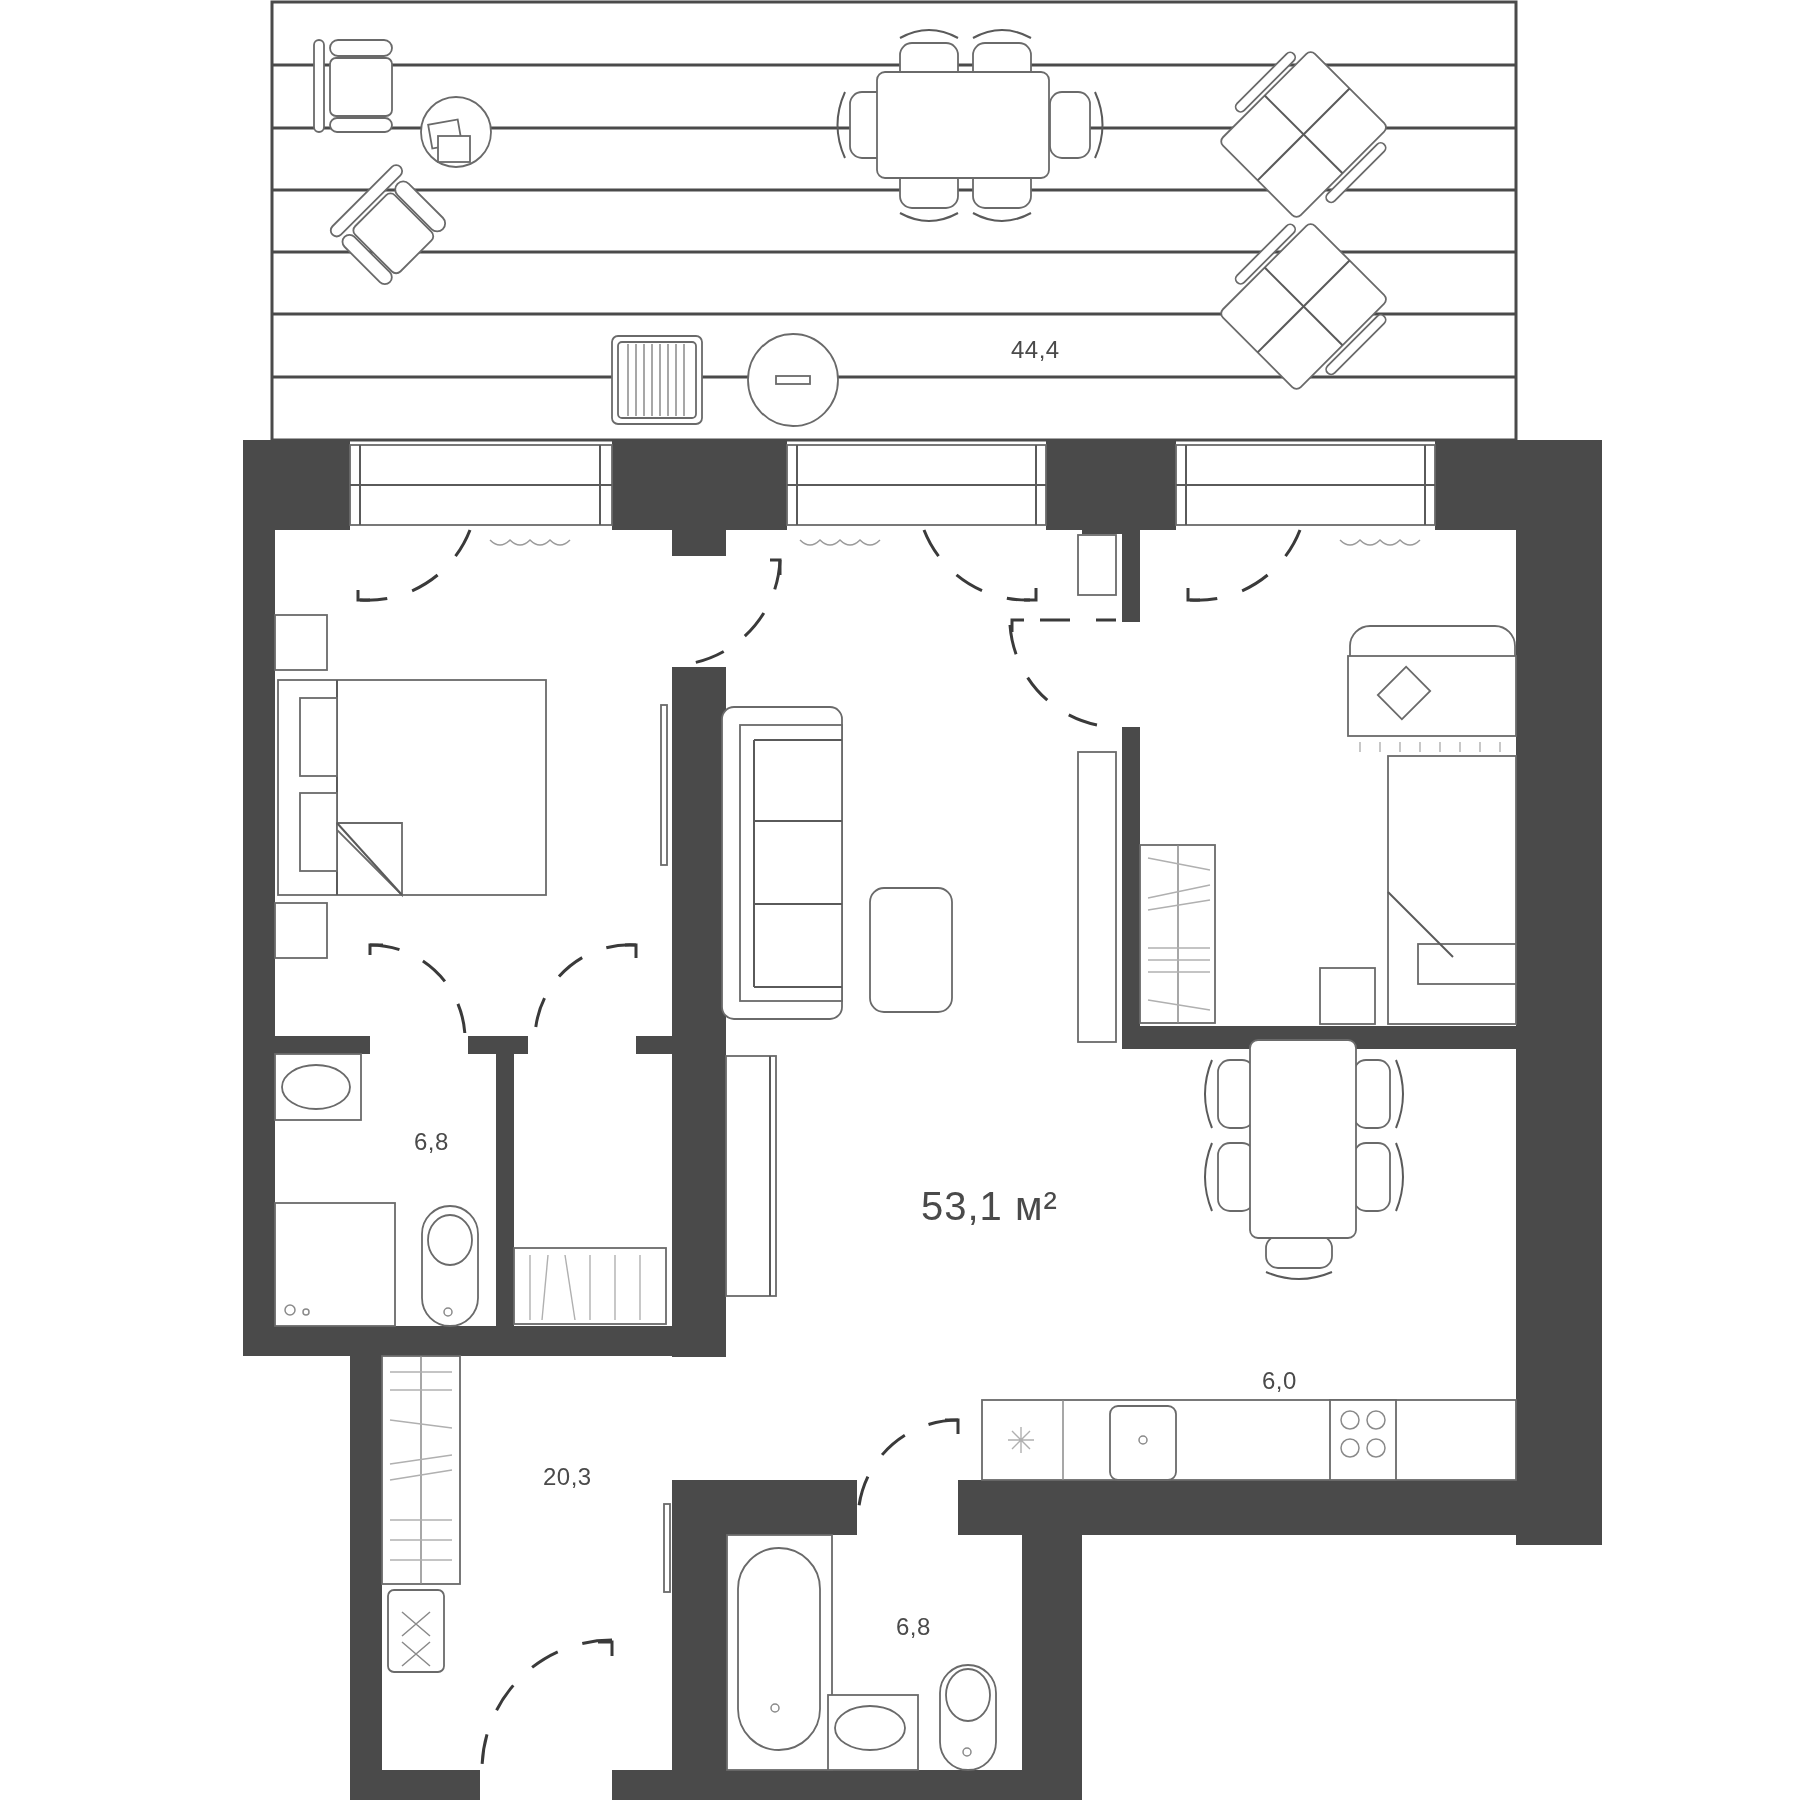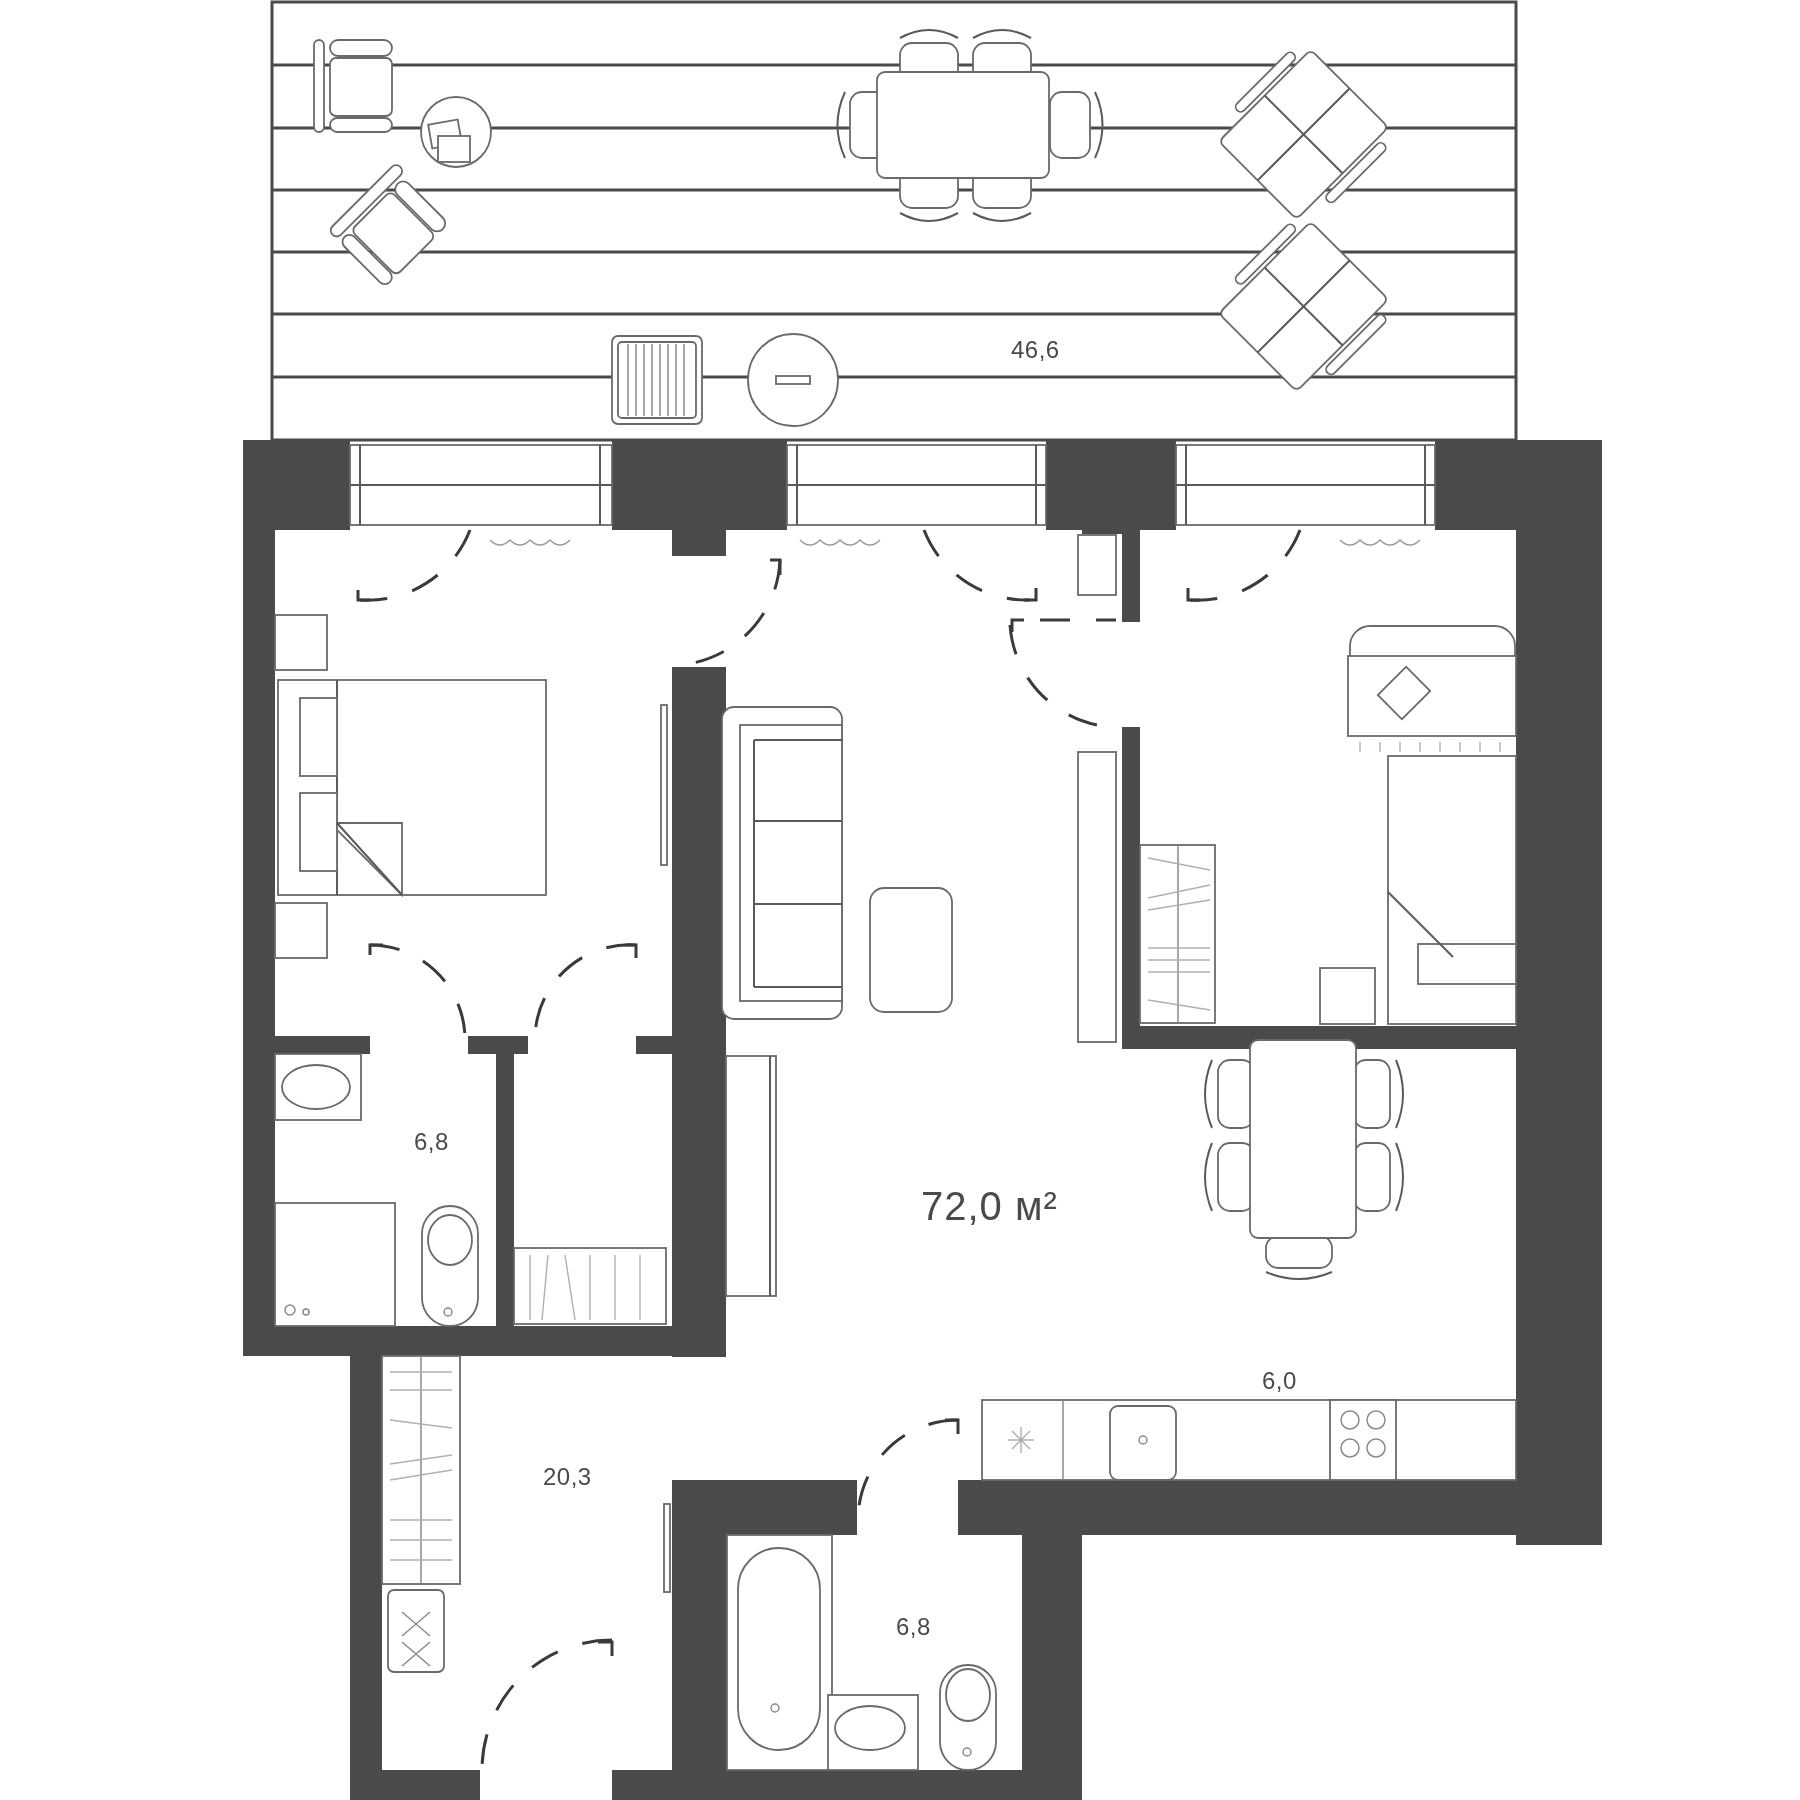--- a/index.html
+++ b/index.html
@@ -329,18 +329,18 @@
     <rect class="furn" x="1110" y="1406" width="66" height="74" rx="8"></rect>
     <circle class="thin" cx="1143" cy="1440" r="4"></circle>
     <rect class="furn" x="1330" y="1400" width="66" height="80"></rect>
     <circle class="thin" cx="1350" cy="1420" r="9"></circle>
     <circle class="thin" cx="1376" cy="1420" r="9"></circle>
     <circle class="thin" cx="1350" cy="1448" r="9"></circle>
     <circle class="thin" cx="1376" cy="1448" r="9"></circle>
   </g>
 </svg>
 
-<div class="label area-small" style="left:1011px; top:336px;">46,6</div>
+<div class="label area-small" style="left:1011px; top:336px;">44,4</div>
 <div class="label area-small" style="left:414px; top:1128px;">6,8</div>
 <div class="label area-small" style="left:1262px; top:1367px;">6,0</div>
 <div class="label area-small" style="left:543px; top:1463px;">20,3</div>
 <div class="label area-small" style="left:896px; top:1613px;">6,8</div>
-<div class="label area-total" style="left:921px; top:1184px;">72,0 м²</div>
+<div class="label area-total" style="left:921px; top:1184px;">53,1 м²</div>
 
 </body></html>

